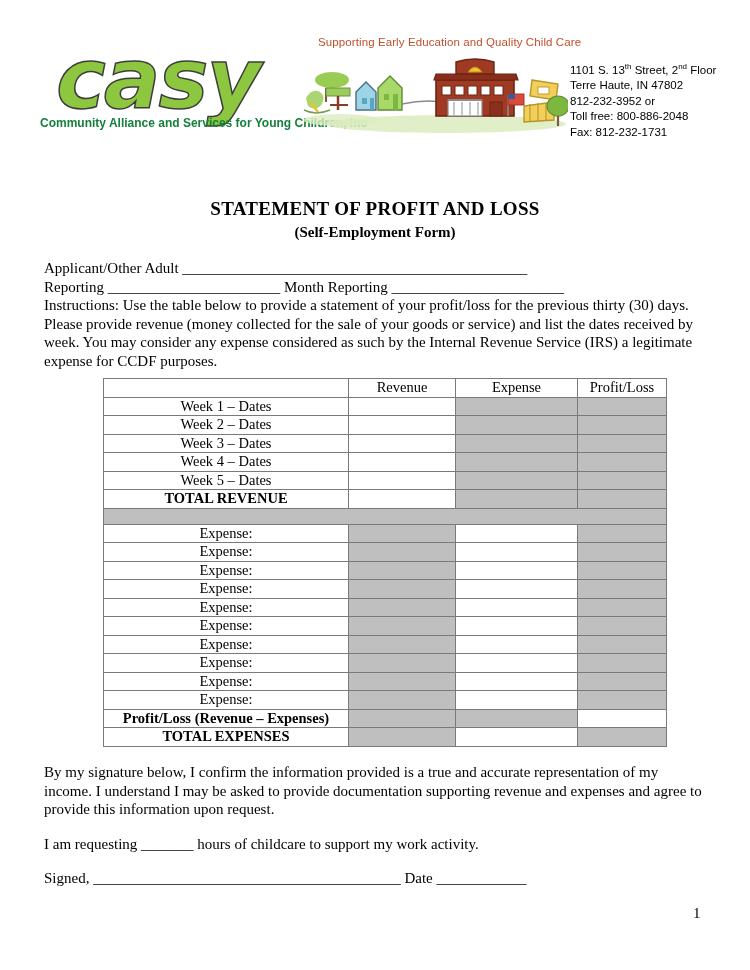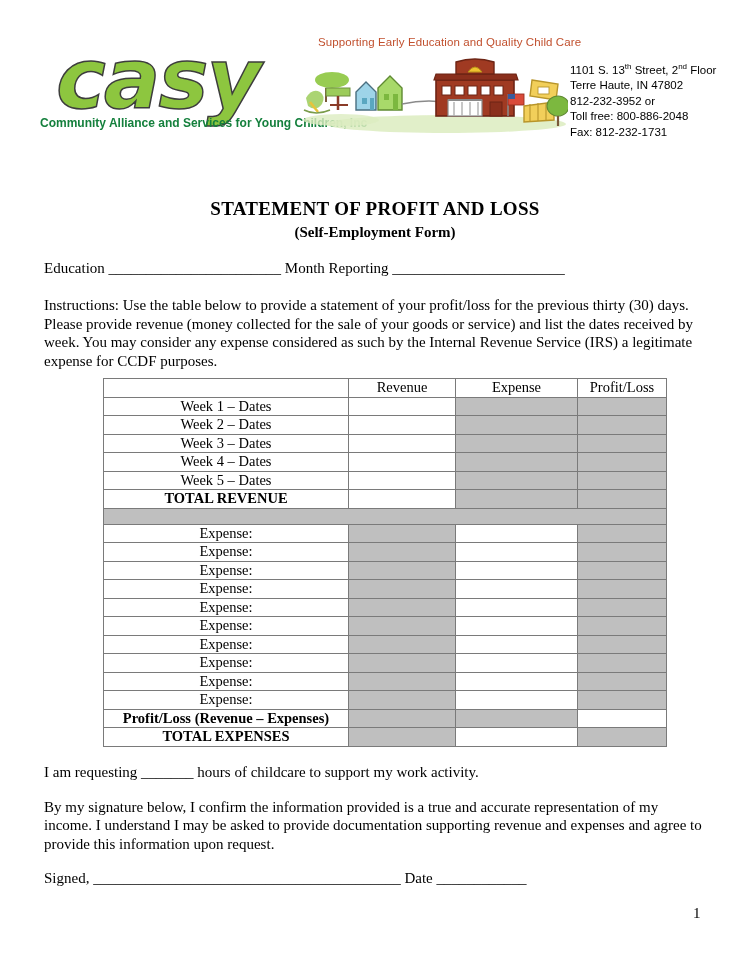--- a/index.html
+++ b/index.html
@@ -241,21 +241,22 @@
     <div>Fax: 812-232-1731</div>
   </div>
 </div>
 
 <div class="title-block">
   <div class="doc-title">STATEMENT OF PROFIT AND LOSS</div>
   <div class="doc-subtitle">(Self-Employment Form)</div>
 </div>
 
 <div class="form-lines">
-  <div class="row"><span>Education</span> <span>_______________________</span> <span>Month Reporting</span> <span>_______________________</span></div>
+  <div class="row"><span>Applicant/Other Adult</span> <span>______________________________________________</span></div>
+  <div class="row"><span>Reporting</span> <span>_______________________</span> <span>Month Reporting</span> <span>_______________________</span></div>
 </div>
 
 <div class="instructions">Instructions: Use the table below to provide a statement of your profit/loss for the previous thirty (30) days. Please provide revenue (money collected for the sale of your goods or service) and list the dates received by week. You may consider any expense considered as such by the Internal Revenue Service (IRS) a legitimate expense for CCDF purposes.</div>
 
 <table class="pl-table">
   <tbody>
     <tr>
       <td class="col-label hdr"></td>
       <td class="col-rev hdr">Revenue</td>
       <td class="col-exp hdr">Expense</td>
@@ -375,18 +376,18 @@
       <tr>
         <td class="col-label bold">TOTAL EXPENSES</td>
         <td class="col-rev gray"></td>
         <td class="col-exp"></td>
         <td class="col-pl gray"></td>
       </tr>
     </tbody>
 </table>
 
 <div class="footer">
+  <p>By my signature below, I confirm the information provided is a true and accurate representation of my income. I understand I may be asked to provide documentation supporting revenue and expenses and agree to provide this information upon request.</p>
   <p><span>I am requesting </span><span>_______</span><span> hours of childcare to support my work activity.</span></p>
-  <p>By my signature below, I confirm the information provided is a true and accurate representation of my income. I understand I may be asked to provide documentation supporting revenue and expenses and agree to provide this information upon request.</p>
   <p class="sig"><span>Signed, </span><span>_________________________________________</span><span> Date </span><span>____________</span></p>
 </div>
 
 <div class="page-num">1</div>
 
 </body></html>

